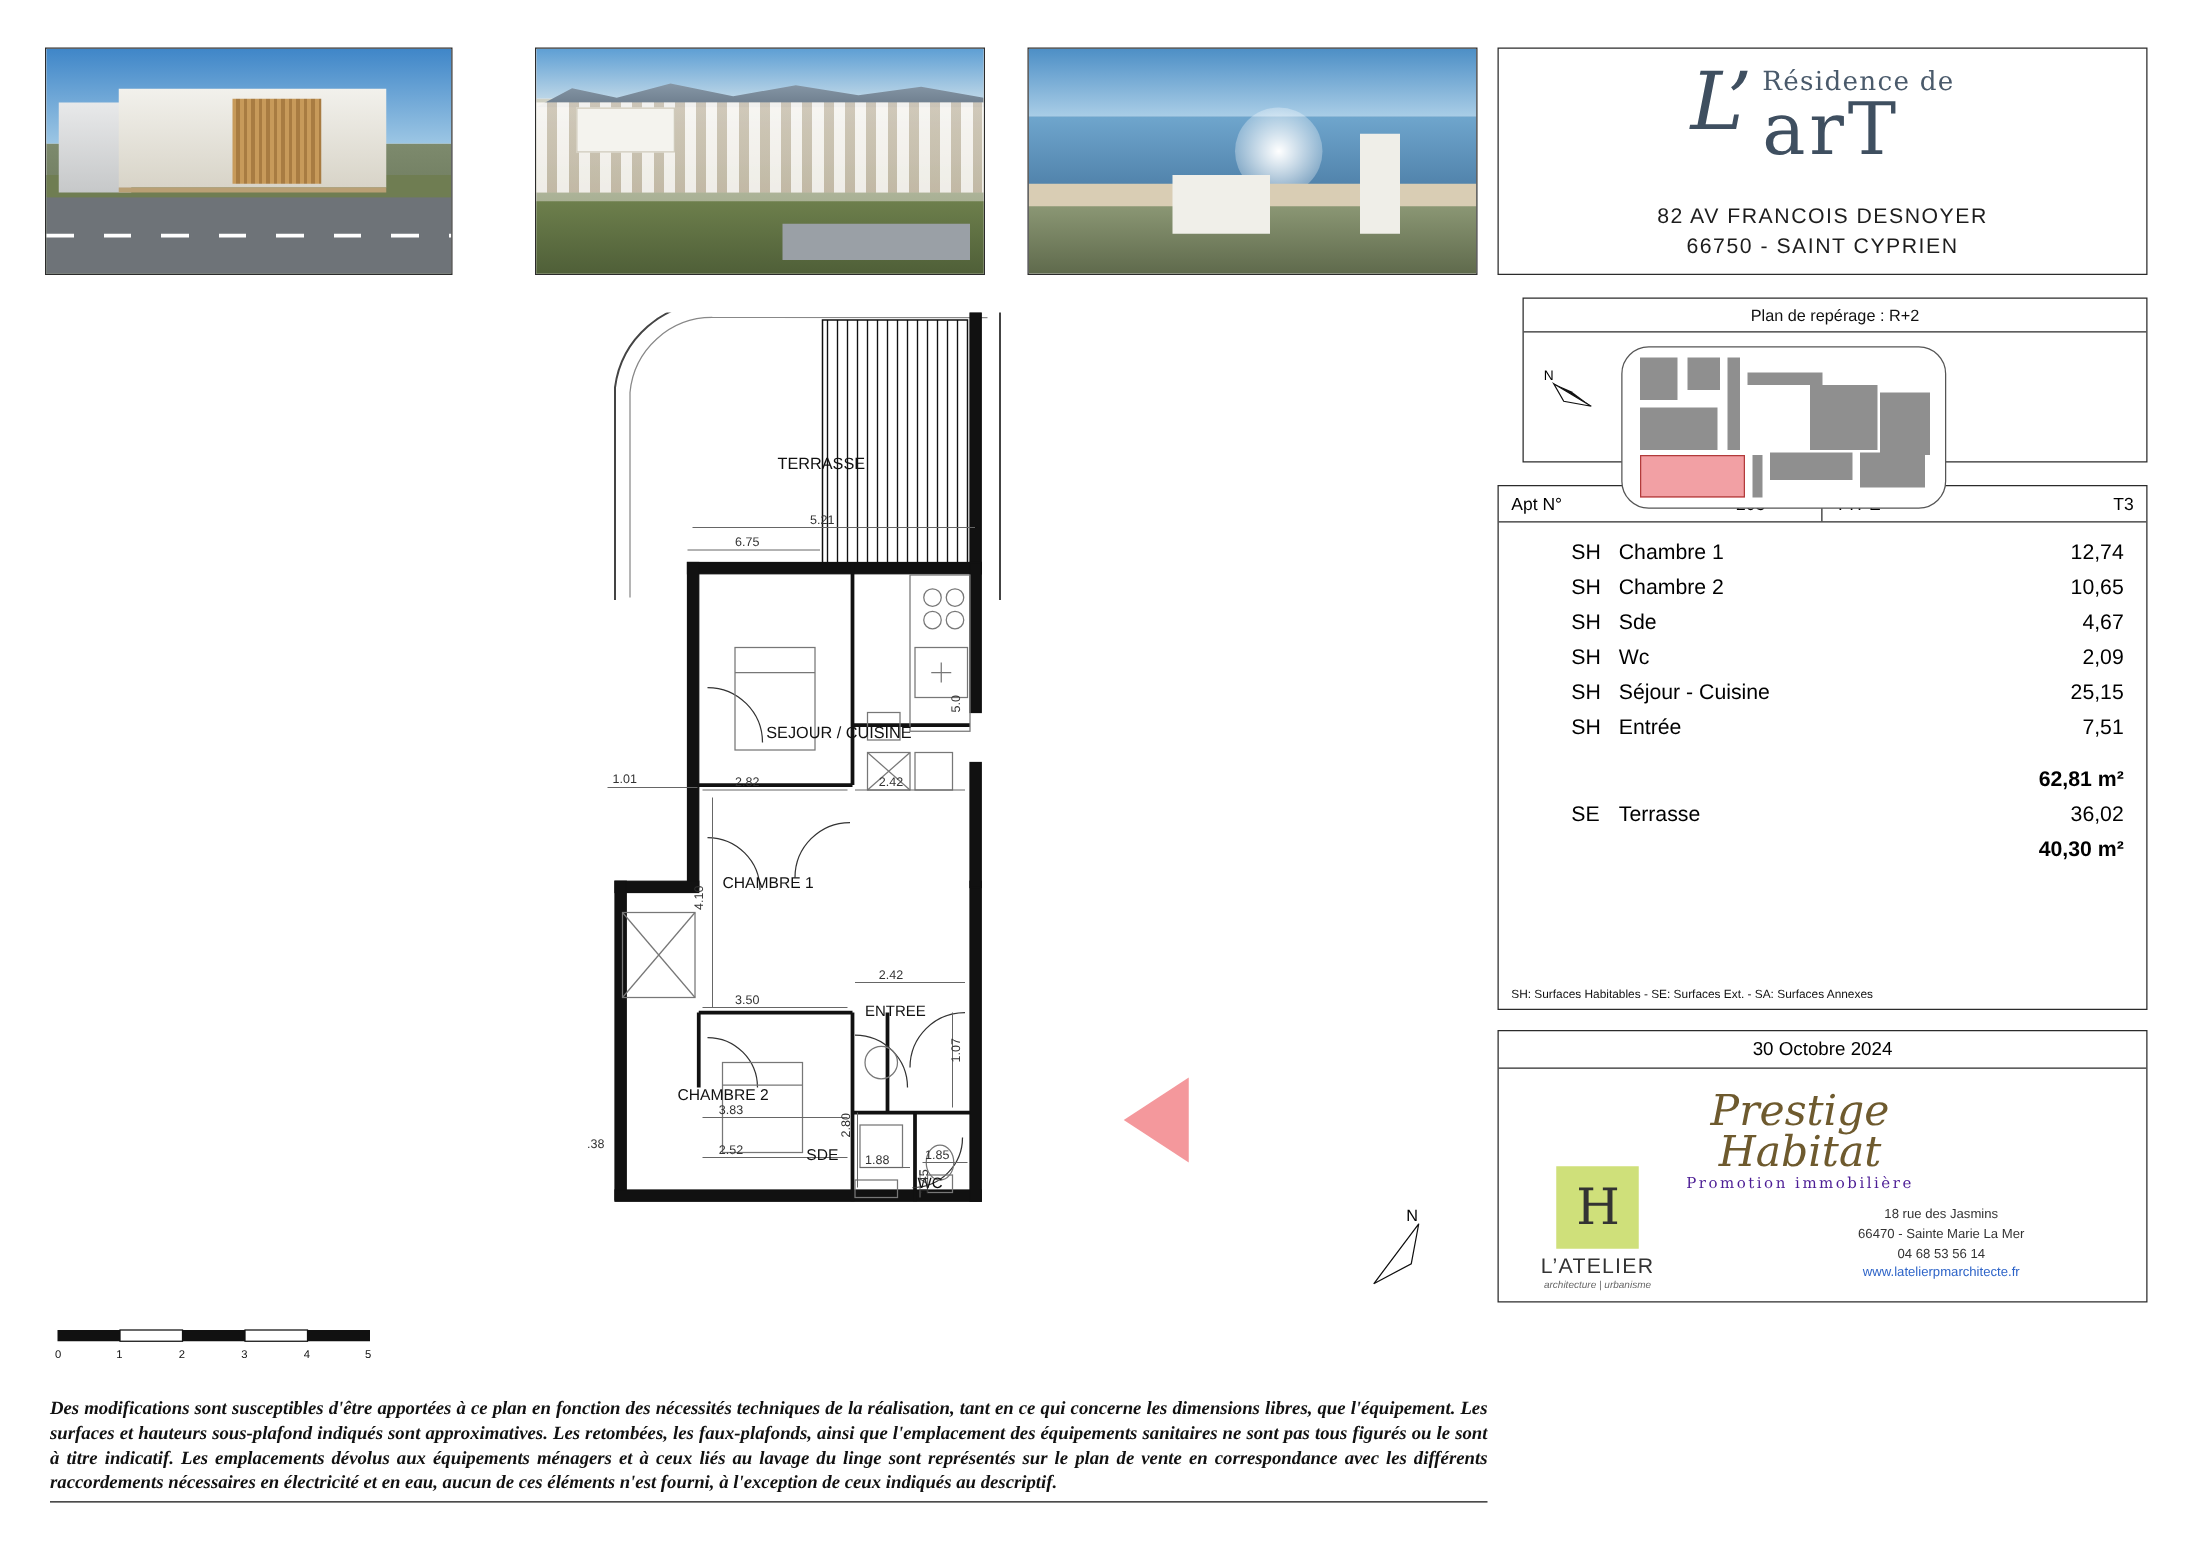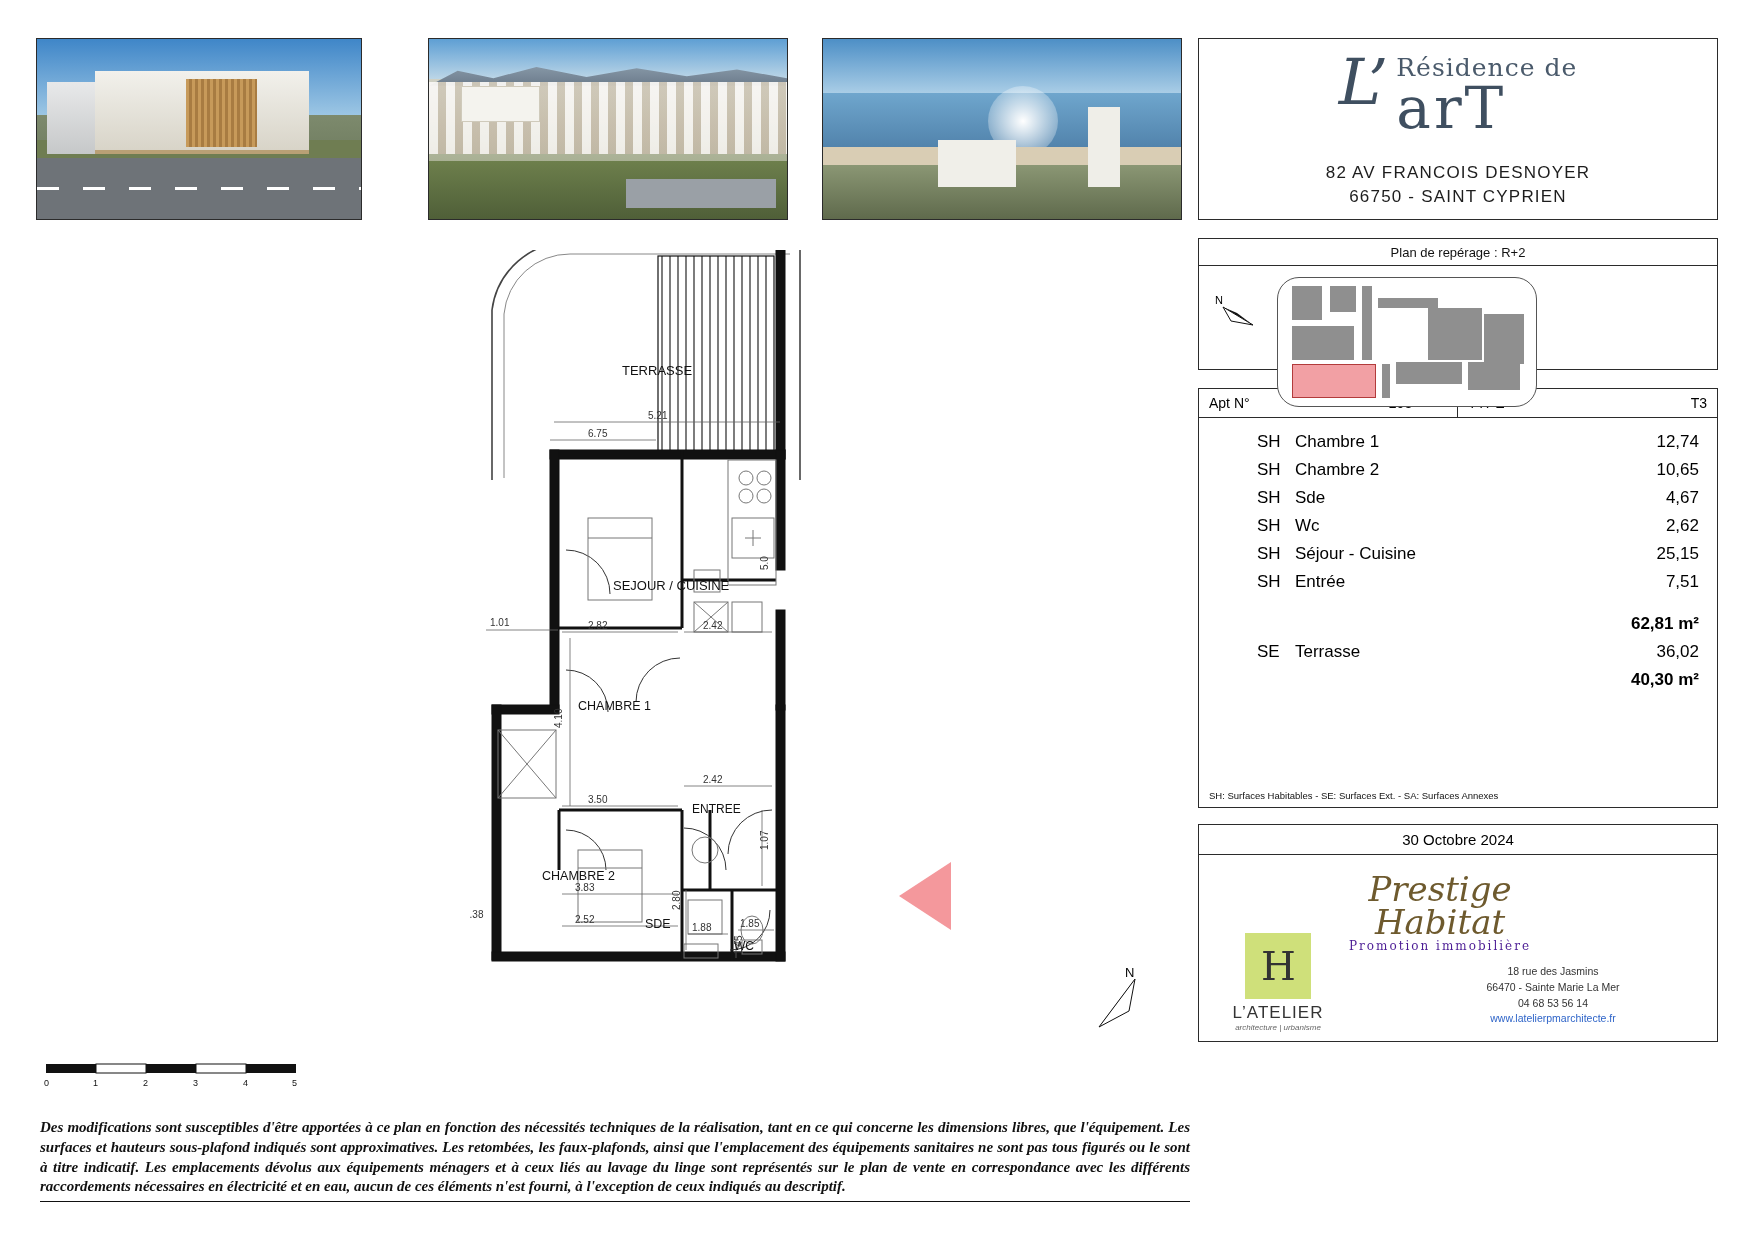--- a/index.html
+++ b/index.html
@@ -77,28 +77,28 @@
                    background:#efeee8; }
 
   
   .rcol { position:absolute; left:1198px; top:38px; width:520px; }
   .box  { border:1px solid #2b2b2b; background:#fff; }
 
   #logo-box { height:182px; position:relative; }
   .logo-script {
     text-align:center; font-family:"DejaVu Serif", serif; color:#3a4a5c;
   }
-  .logo-res { font-size:25px; letter-spacing:1px; color:#4a5a6b; }
+  .logo-res { font-size:21px; letter-spacing:1px; color:#4a5a6b; }
   .logo-lart { font-size:64px; line-height:58px; letter-spacing:2px; color:#3f4f60; }
   .logo-addr1, .logo-addr2 {
     text-align:center; font-size:17px; letter-spacing:1.2px; color:#1d1d1d;
     font-family:"Liberation Sans", sans-serif;
   }
 
-  #repere-box { margin-top:18px; height:132px; position:relative; }
+  #repere-box { margin-top:18px; height:132px; position:relative;margin-left:20px; }
   .repere-title {
     text-align:center; font-size:13px; padding-top:6px; color:#111;
     border-bottom:1px solid #2b2b2b; padding-bottom:5px;
   }
   .mini-plan {
     position:absolute; left:78px; top:38px; width:260px; height:130px;
     border:1px solid #555; border-radius:22px;
     background:#fff;
   }
   .mini-plan .blk { position:absolute; background:#8f8f8f; }
@@ -266,21 +266,21 @@
           <div class="val">10,65</div>
         </div>
         <div class="srow">
           <div class="tag">SH</div>
           <div class="nm">Sde</div>
           <div class="val">4,67</div>
         </div>
         <div class="srow">
           <div class="tag">SH</div>
           <div class="nm">Wc</div>
-          <div class="val">2,62</div>
+          <div class="val">2,09</div>
         </div>
         <div class="srow">
           <div class="tag">SH</div>
           <div class="nm">Séjour - Cuisine</div>
           <div class="val">25,15</div>
         </div>
         <div class="srow">
           <div class="tag">SH</div>
           <div class="nm">Entrée</div>
           <div class="val">7,51</div>

